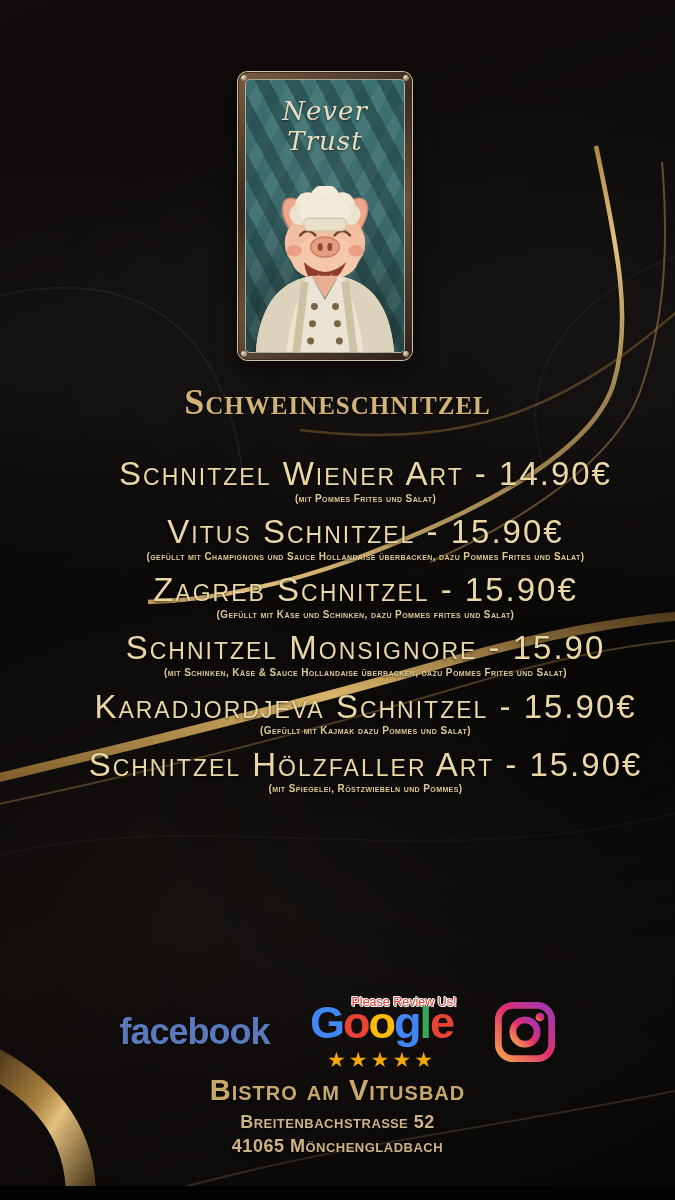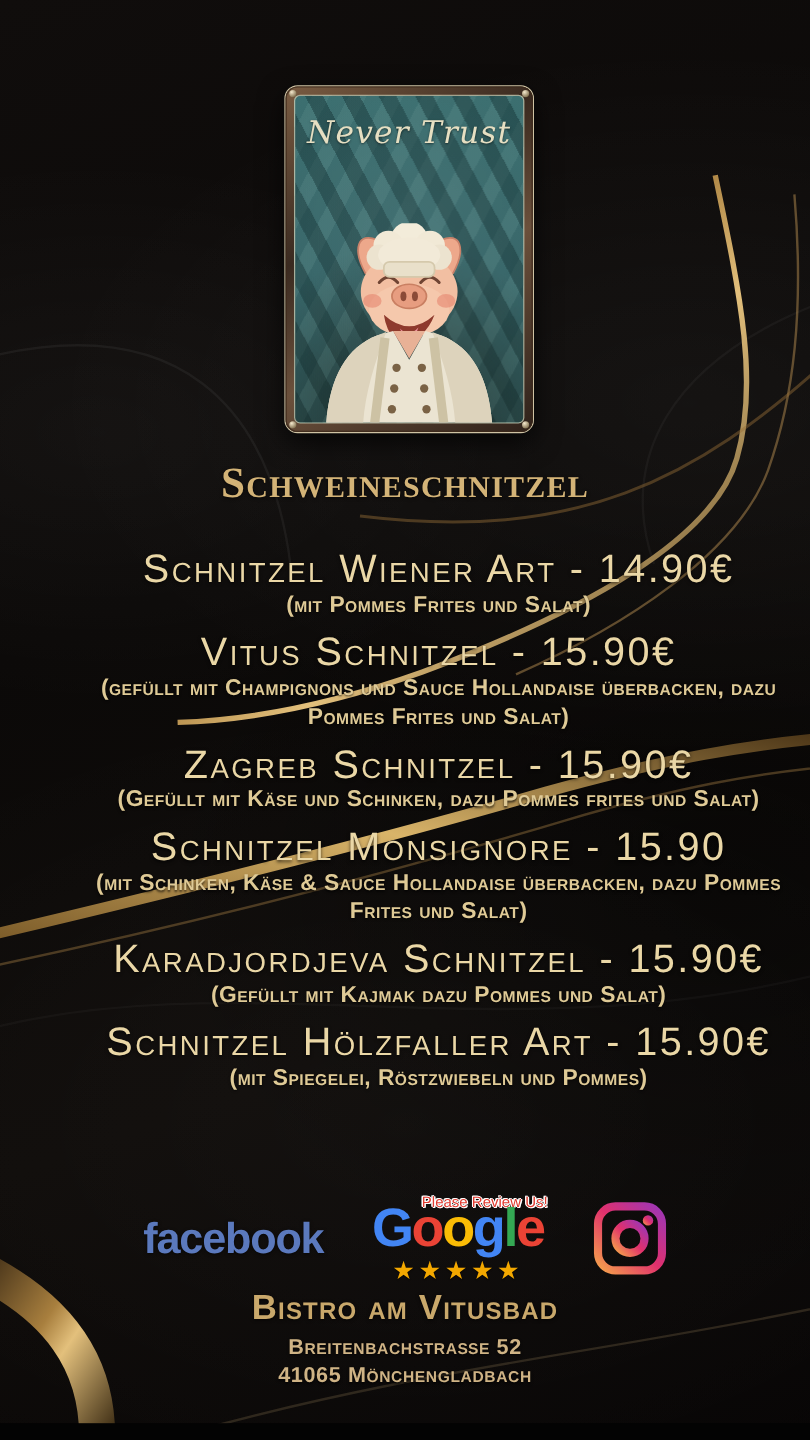--- a/index.html
+++ b/index.html
@@ -11,21 +11,21 @@
       radial-gradient(700px 420px at 12% 30%, rgba(255,255,255,0.035), transparent 55%),
       radial-gradient(1000px 600px at 50% 78%, rgba(255,255,255,0.028), transparent 60%),
       radial-gradient(700px 500px at 90% 62%, rgba(0,0,0,0.5), transparent 70%),
       linear-gradient(160deg,#100d0c 0%,#0b0908 38%,#0f0c0a 68%,#070505 100%);
   }
   .ribbons{position:absolute;inset:0;z-index:1;pointer-events:none;}
   .bottom-strip{position:absolute;left:0;bottom:0;width:100%;height:14px;background:#030303;z-index:3;}
 
   
   .poster{
-    position:absolute;left:238px;top:72px;width:206px;height:288px;z-index:2;
+    position:absolute;left:238px;top:72px;width:174px;height:288px;z-index:2;
     border-radius:10px;padding:7px;box-sizing:border-box;
     background:linear-gradient(145deg,#7a5c42 0%,#3a2a20 35%,#6b503b 60%,#2e211a 100%);
     box-shadow:0 0 0 1px #cfc3a4, inset 0 0 0 1px rgba(60,40,25,.8), 0 8px 22px rgba(0,0,0,.75);
   }
   .poster-inner{
     position:relative;width:100%;height:100%;border-radius:5px;overflow:hidden;
     border:1px solid rgba(232,222,192,.65);box-sizing:border-box;
     background:
       radial-gradient(120% 90% at 50% 45%, rgba(255,255,255,0.06), transparent 60%),
       radial-gradient(140% 120% at 50% 110%, rgba(30,25,15,.55), transparent 55%),
@@ -57,21 +57,21 @@
   .menu-items{
     position:absolute;top:456px;left:0;width:100%;z-index:2;
     display:flex;flex-direction:column;gap:9px;align-items:center;margin-left:28px;
   }
   .menu-item{text-align:center;}
   .item-title{
     font-variant:small-caps;font-weight:400;font-size:33px;line-height:1.08;
     color:#ead7a6;letter-spacing:2px;text-shadow:0 1px 3px rgba(0,0,0,.7);
   }
   .item-desc{
-    font-variant:small-caps;font-weight:700;font-size:19px;line-height:1.25;
+    font-variant:small-caps;font-weight:700;font-size:10px;line-height:1.25;
     color:#dfca96;letter-spacing:.4px;max-width:620px;margin:1px auto 0;
     text-shadow:0 1px 2px rgba(0,0,0,.7);
   }
 
   
   .social-row{
     position:absolute;top:996px;left:0;width:100%;height:72px;z-index:2;
     display:flex;justify-content:center;align-items:center;gap:26px;
   }
   .fb-wordmark{font-weight:700;font-size:36px;letter-spacing:-1px;color:#5b79bd;

